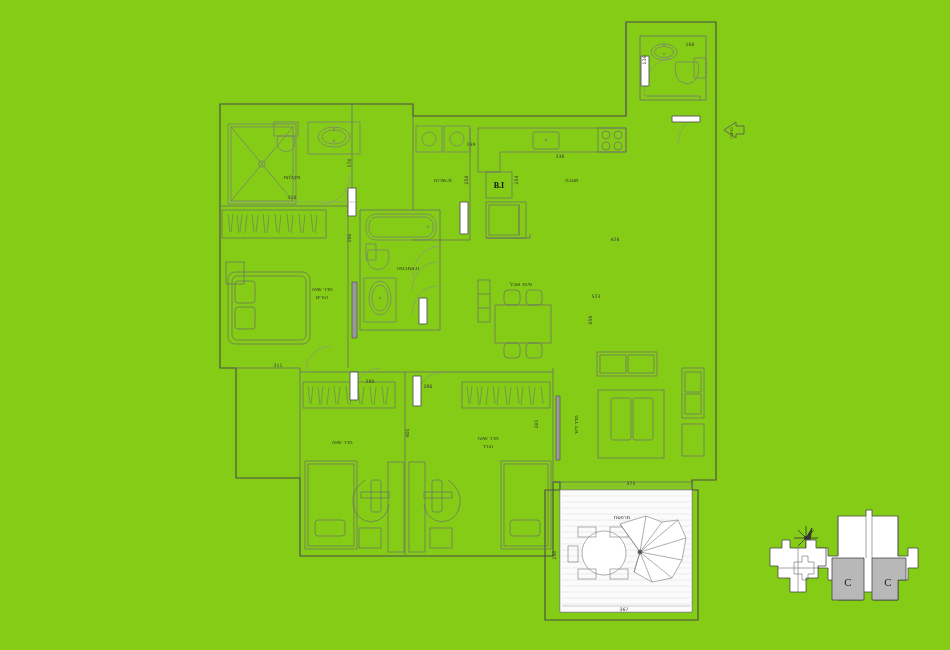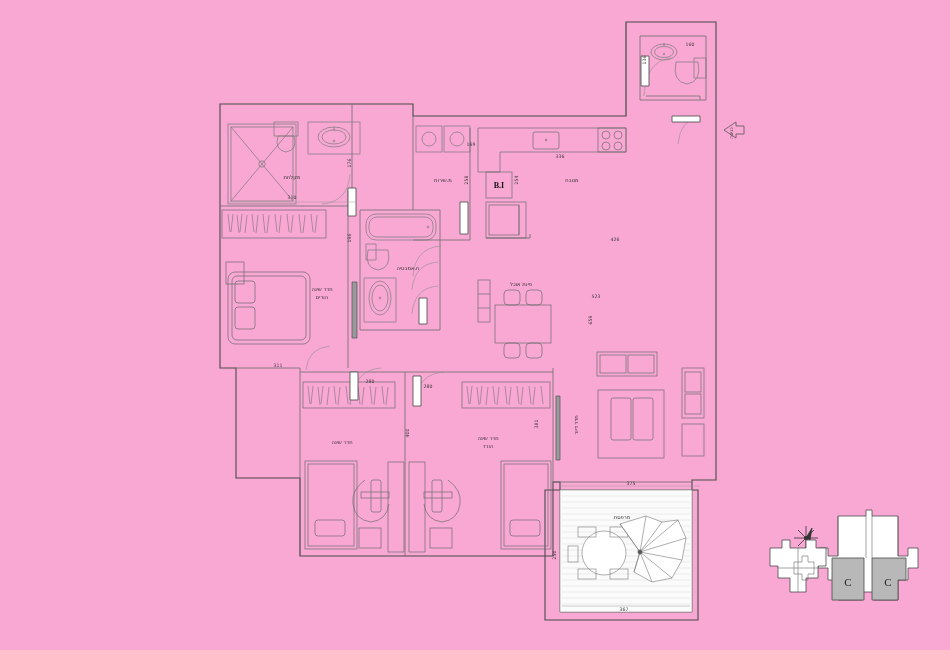--- a/index.html
+++ b/index.html
@@ -1,18 +1,18 @@
 <!DOCTYPE html>
 <html><head>
 <meta charset="utf-8">
 <style>
   html,body{margin:0;padding:0;background:#ffffff;}
   body{width:950px;height:650px;overflow:hidden;
        font-family:"Liberation Sans","DejaVu Sans",sans-serif;}
-  #stage{position:relative;width:950px;height:650px;background:#f9a8d4;}
+  #stage{position:relative;width:950px;height:650px;background:#84cc16;}
   svg{display:block;}
   .lbl{font-size:5.2px;fill:#2b2b2b;text-anchor:middle;font-family:"DejaVu Sans",sans-serif;}
   .dim{font-size:4.6px;fill:#3a3a3a;text-anchor:middle;font-family:"DejaVu Sans",sans-serif;}
   .bi{font-size:8px;fill:#111;text-anchor:middle;font-weight:bold;font-family:"Liberation Serif",serif;}
   .keyc{font-size:11px;fill:#222;text-anchor:middle;font-family:"Liberation Serif",serif;}
 </style>
 </head>
 <body>
 
 <div id="stage">

